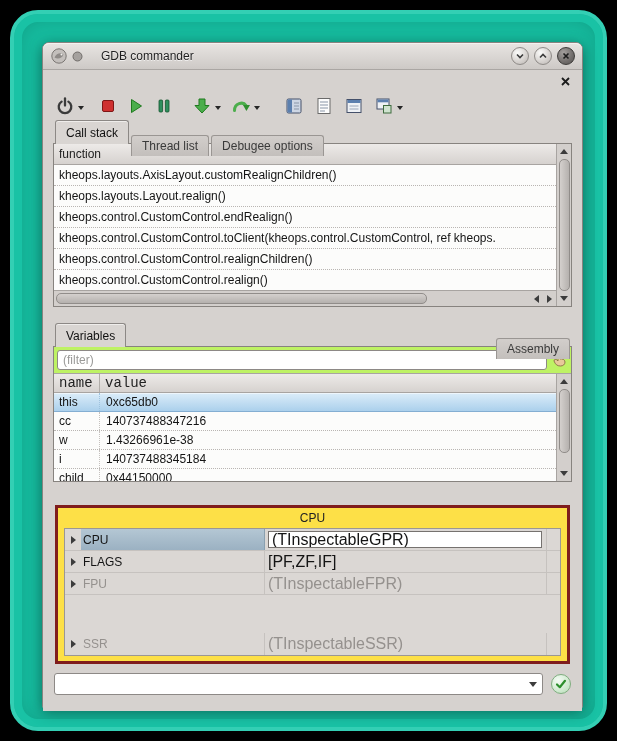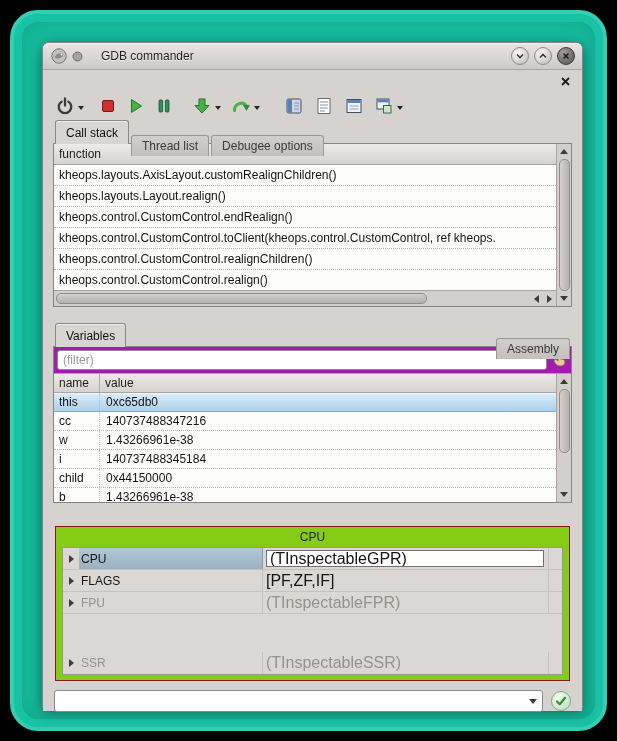--- a/index.html
+++ b/index.html
@@ -80,46 +80,46 @@
   .vthumb{flex:1;width:11px;margin:1px 0;background:linear-gradient(90deg,#d4d0cd,#b5b1ae);border:1px solid #918d8a;border-radius:5px;box-sizing:border-box;}
   .vthumb.short{flex:0 0 64px;}
   .vfill{flex:1;}
   .tri{width:0;height:0;display:inline-block;}
   .tri-d{border-left:4px solid transparent;border-right:4px solid transparent;border-top:5px solid #3c3c3c;}
   .tri-u{border-left:4px solid transparent;border-right:4px solid transparent;border-bottom:5px solid #3c3c3c;}
   .tri-l{border-top:4px solid transparent;border-bottom:4px solid transparent;border-right:5px solid #3c3c3c;}
   .tri-r{border-top:4px solid transparent;border-bottom:4px solid transparent;border-left:5px solid #3c3c3c;}
   
   .vars-panel{
-    height:157px;border:1px solid #87837f;background:#a21caf;
+    height:136px;border:1px solid #87837f;background:#bef264;
     display:flex;flex-direction:column;box-sizing:border-box;position:relative;z-index:1;
   }
   .filter-row{height:26px;display:flex;align-items:center;padding:0 3px;gap:4px;}
   .filter-input{
     flex:1;height:20px;background:#fff;border:1px solid #8d8986;border-radius:3px;
     font-family:"Liberation Sans",sans-serif;font-size:12px;padding:0 5px;outline:none;box-sizing:border-box;color:#222;
   }
   .filter-input::placeholder{color:#9a9a98;}
   .filter-ico{width:17px;height:17px;display:flex;align-items:center;justify-content:center;}
   .vars-body{flex:1;display:flex;border-top:1px solid #a8a4a1;min-height:0;}
   .vars-main{flex:1;display:flex;flex-direction:column;min-width:0;background:#fcfcfb;}
-  .vars-header{display:flex;height:18px;background:linear-gradient(#edeae8,#d6d2cf);border-bottom:1px solid #a8a4a1;font-size:12px;color:#222;}
+  .vars-header{display:flex;height:18px;background:linear-gradient(#edeae8,#d6d2cf);border-bottom:1px solid #a8a4a1;font-size:14px;color:#222;font-family:Liberation Mono, monospace;}
   .vh-name{width:46px;padding-left:5px;line-height:18px;border-right:1px solid #b1ada9;box-sizing:border-box;}
   .vh-value{flex:1;padding-left:5px;line-height:18px;}
   .var-rows{flex:1;overflow:hidden;}
   .var-row{display:flex;height:19px;line-height:18px;border-bottom:1px dotted #b9b5b2;font-size:12px;color:#141414;box-sizing:border-box;}
   .vr-name{width:46px;padding-left:5px;border-right:1px dotted #c5c1be;overflow:hidden;box-sizing:border-box;}
   .vr-value{flex:1;padding-left:6px;white-space:nowrap;overflow:hidden;}
   .var-row.selected{
     background:linear-gradient(#dcedf9,#abd0ec);
     border-bottom:1px solid #84aed2;box-shadow:inset 0 1px 0 #eef6fc;
   }
   .var-row.selected .vr-name{border-right-color:#9ec2de;}
   
-  .cpu-group{margin:23px 2px 0;border:1px solid #7f1d1d;background:#84cc16;box-sizing:border-box;}
+  .cpu-group{margin:23px 2px 0;border:3px solid #7f1d1d;background:#fde047;box-sizing:border-box;}
   .cpu-caption{height:20px;line-height:20px;text-align:center;font-size:12px;color:#222;}
   .cpu-grid{margin:0 6px 5px;border:1px solid #9b9794;background:#dbd7d4;box-sizing:border-box;}
   .cpu-row{display:flex;height:22px;align-items:stretch;border-bottom:1px solid #c6c2bf;box-sizing:border-box;}
   .cpu-row:last-child{border-bottom:none;margin-top:38px;}
   .cpu-exp{width:16px;display:flex;align-items:center;justify-content:center;}
   .cpu-name{width:184px;display:flex;align-items:center;padding-left:2px;font-size:12px;color:#141414;border-right:1px solid #c6c2bf;box-sizing:border-box;}
   .cpu-row.selected .cpu-name{background:linear-gradient(#b4c7d4,#9bb1c2);border-right-color:#8aa0b0;}
   .cpu-value{flex:1;display:flex;align-items:center;padding:0 4px 0 3px;font-size:16px;color:#141414;min-width:0;}
   .cpu-vtext{white-space:nowrap;overflow:hidden;}
   .cpu-row.editable .cpu-vtext{flex:1;background:#fff;border:1px solid #76726f;height:17px;line-height:16px;padding:0 3px;box-sizing:border-box;}

